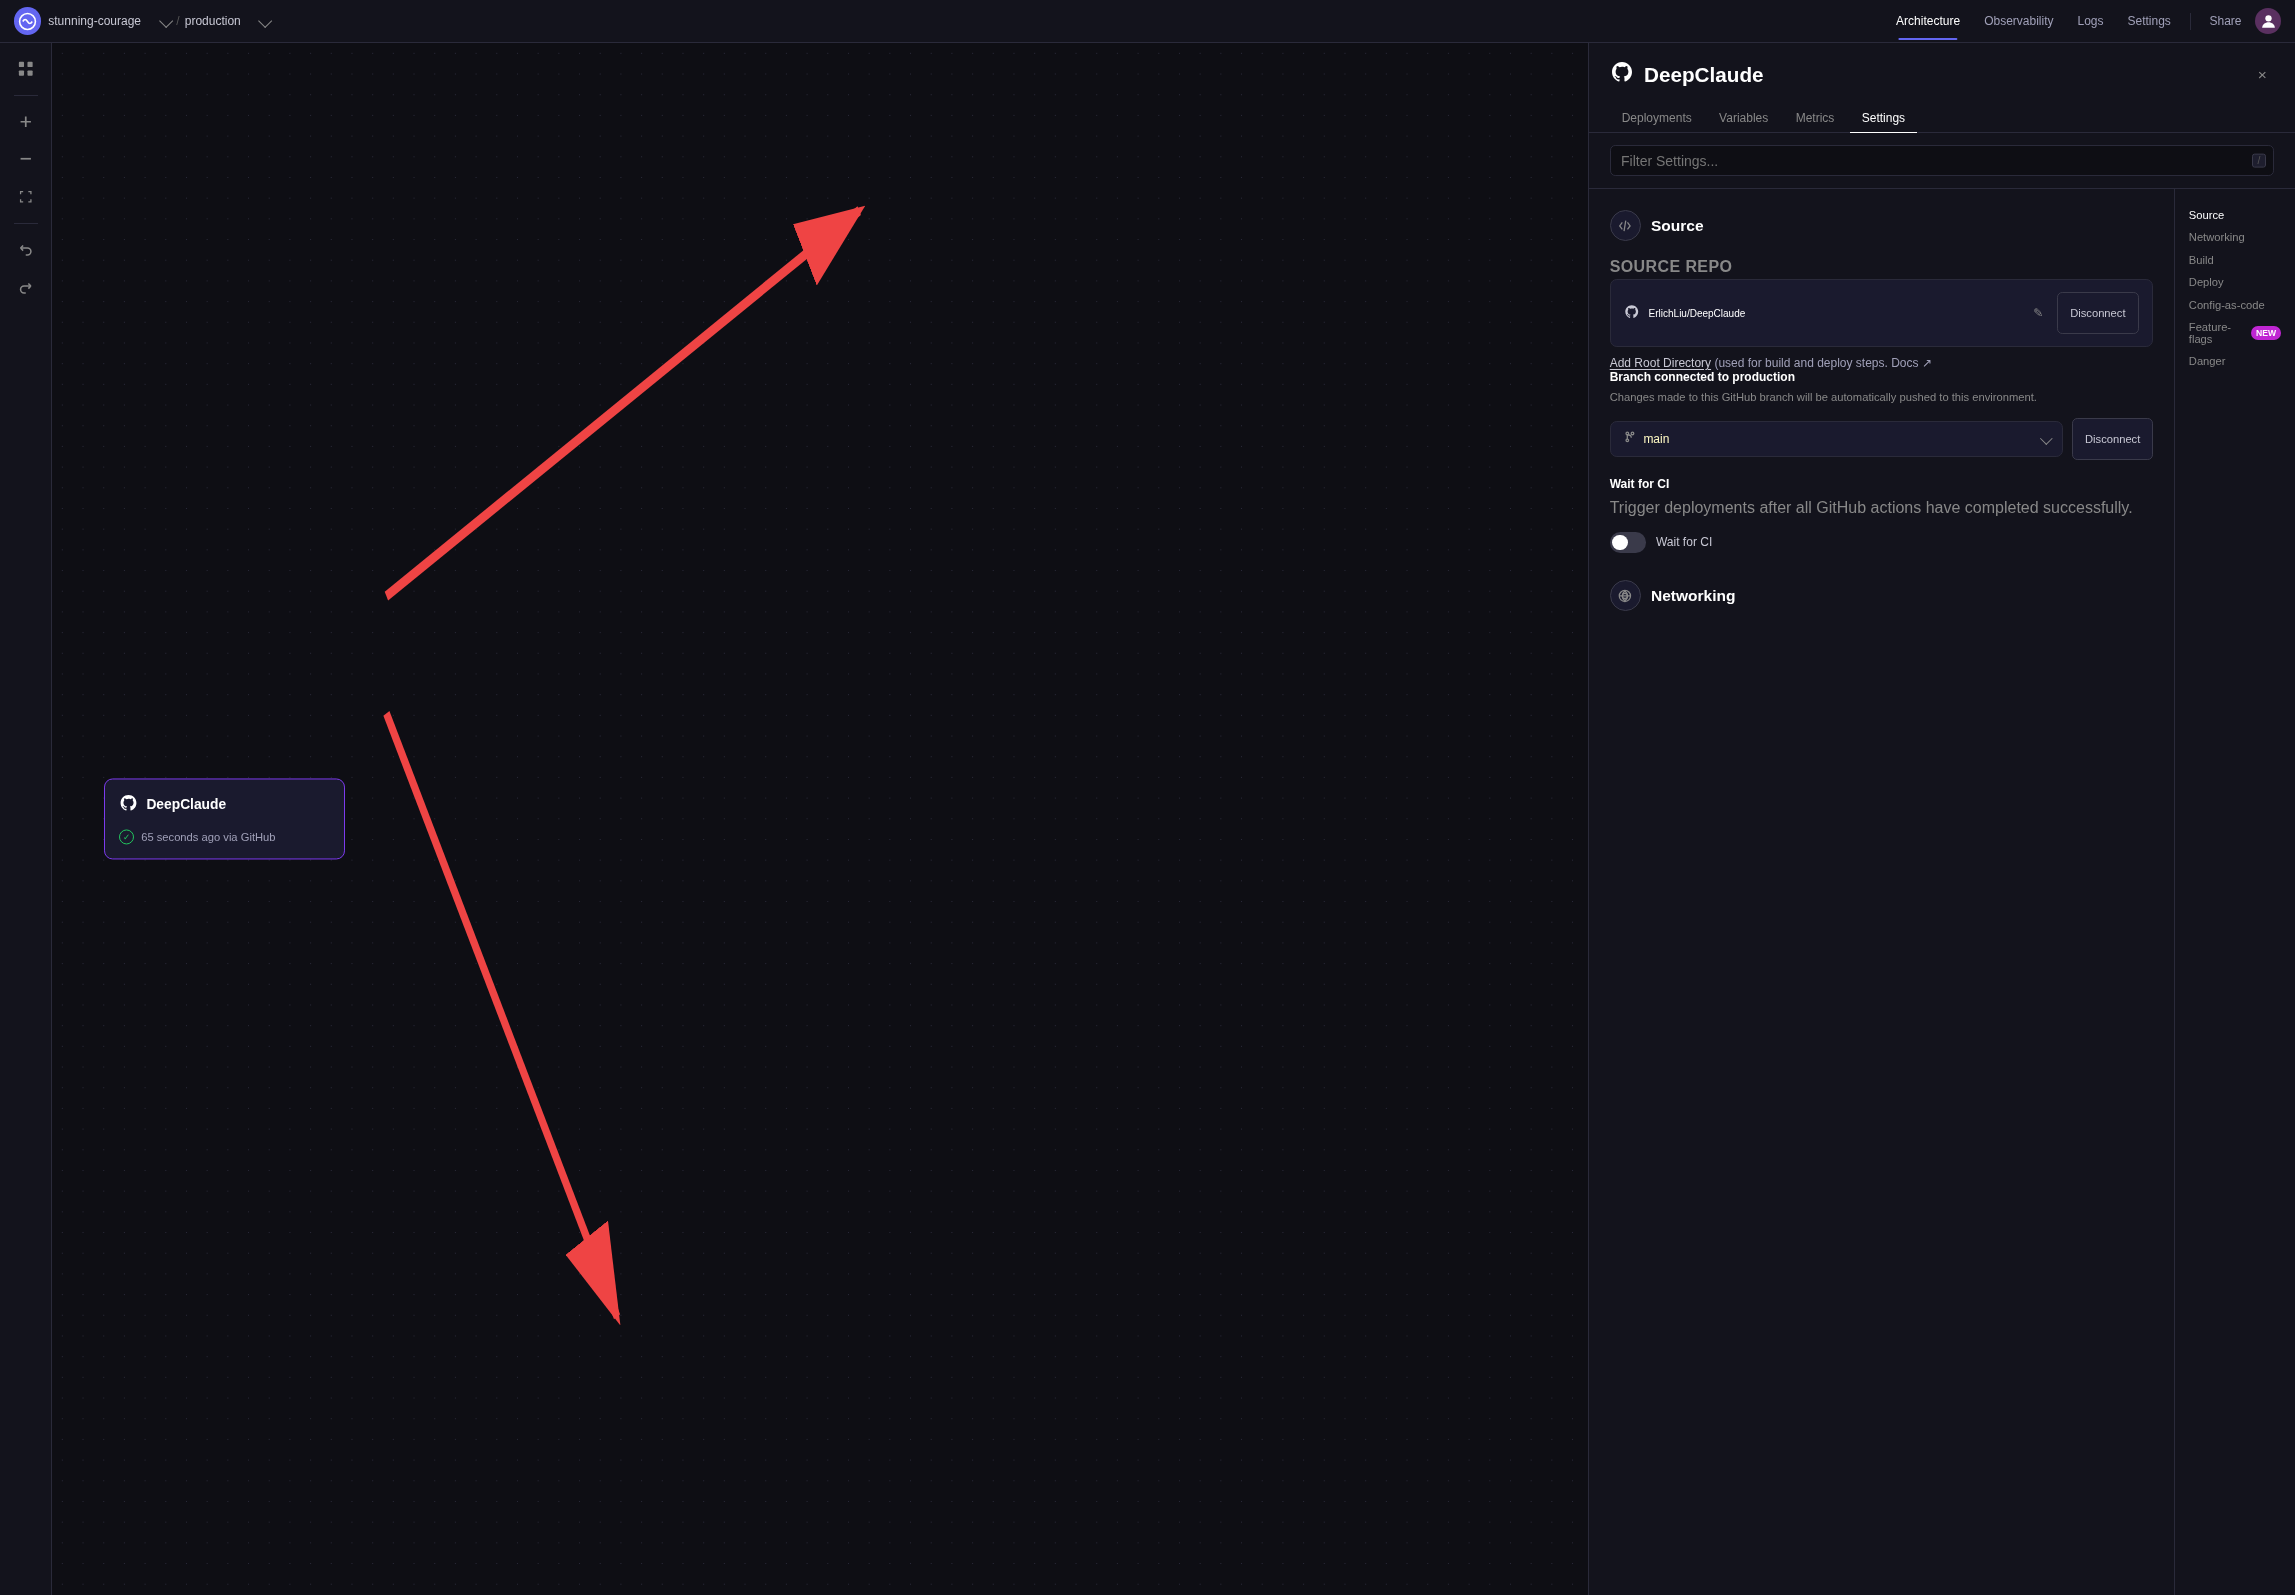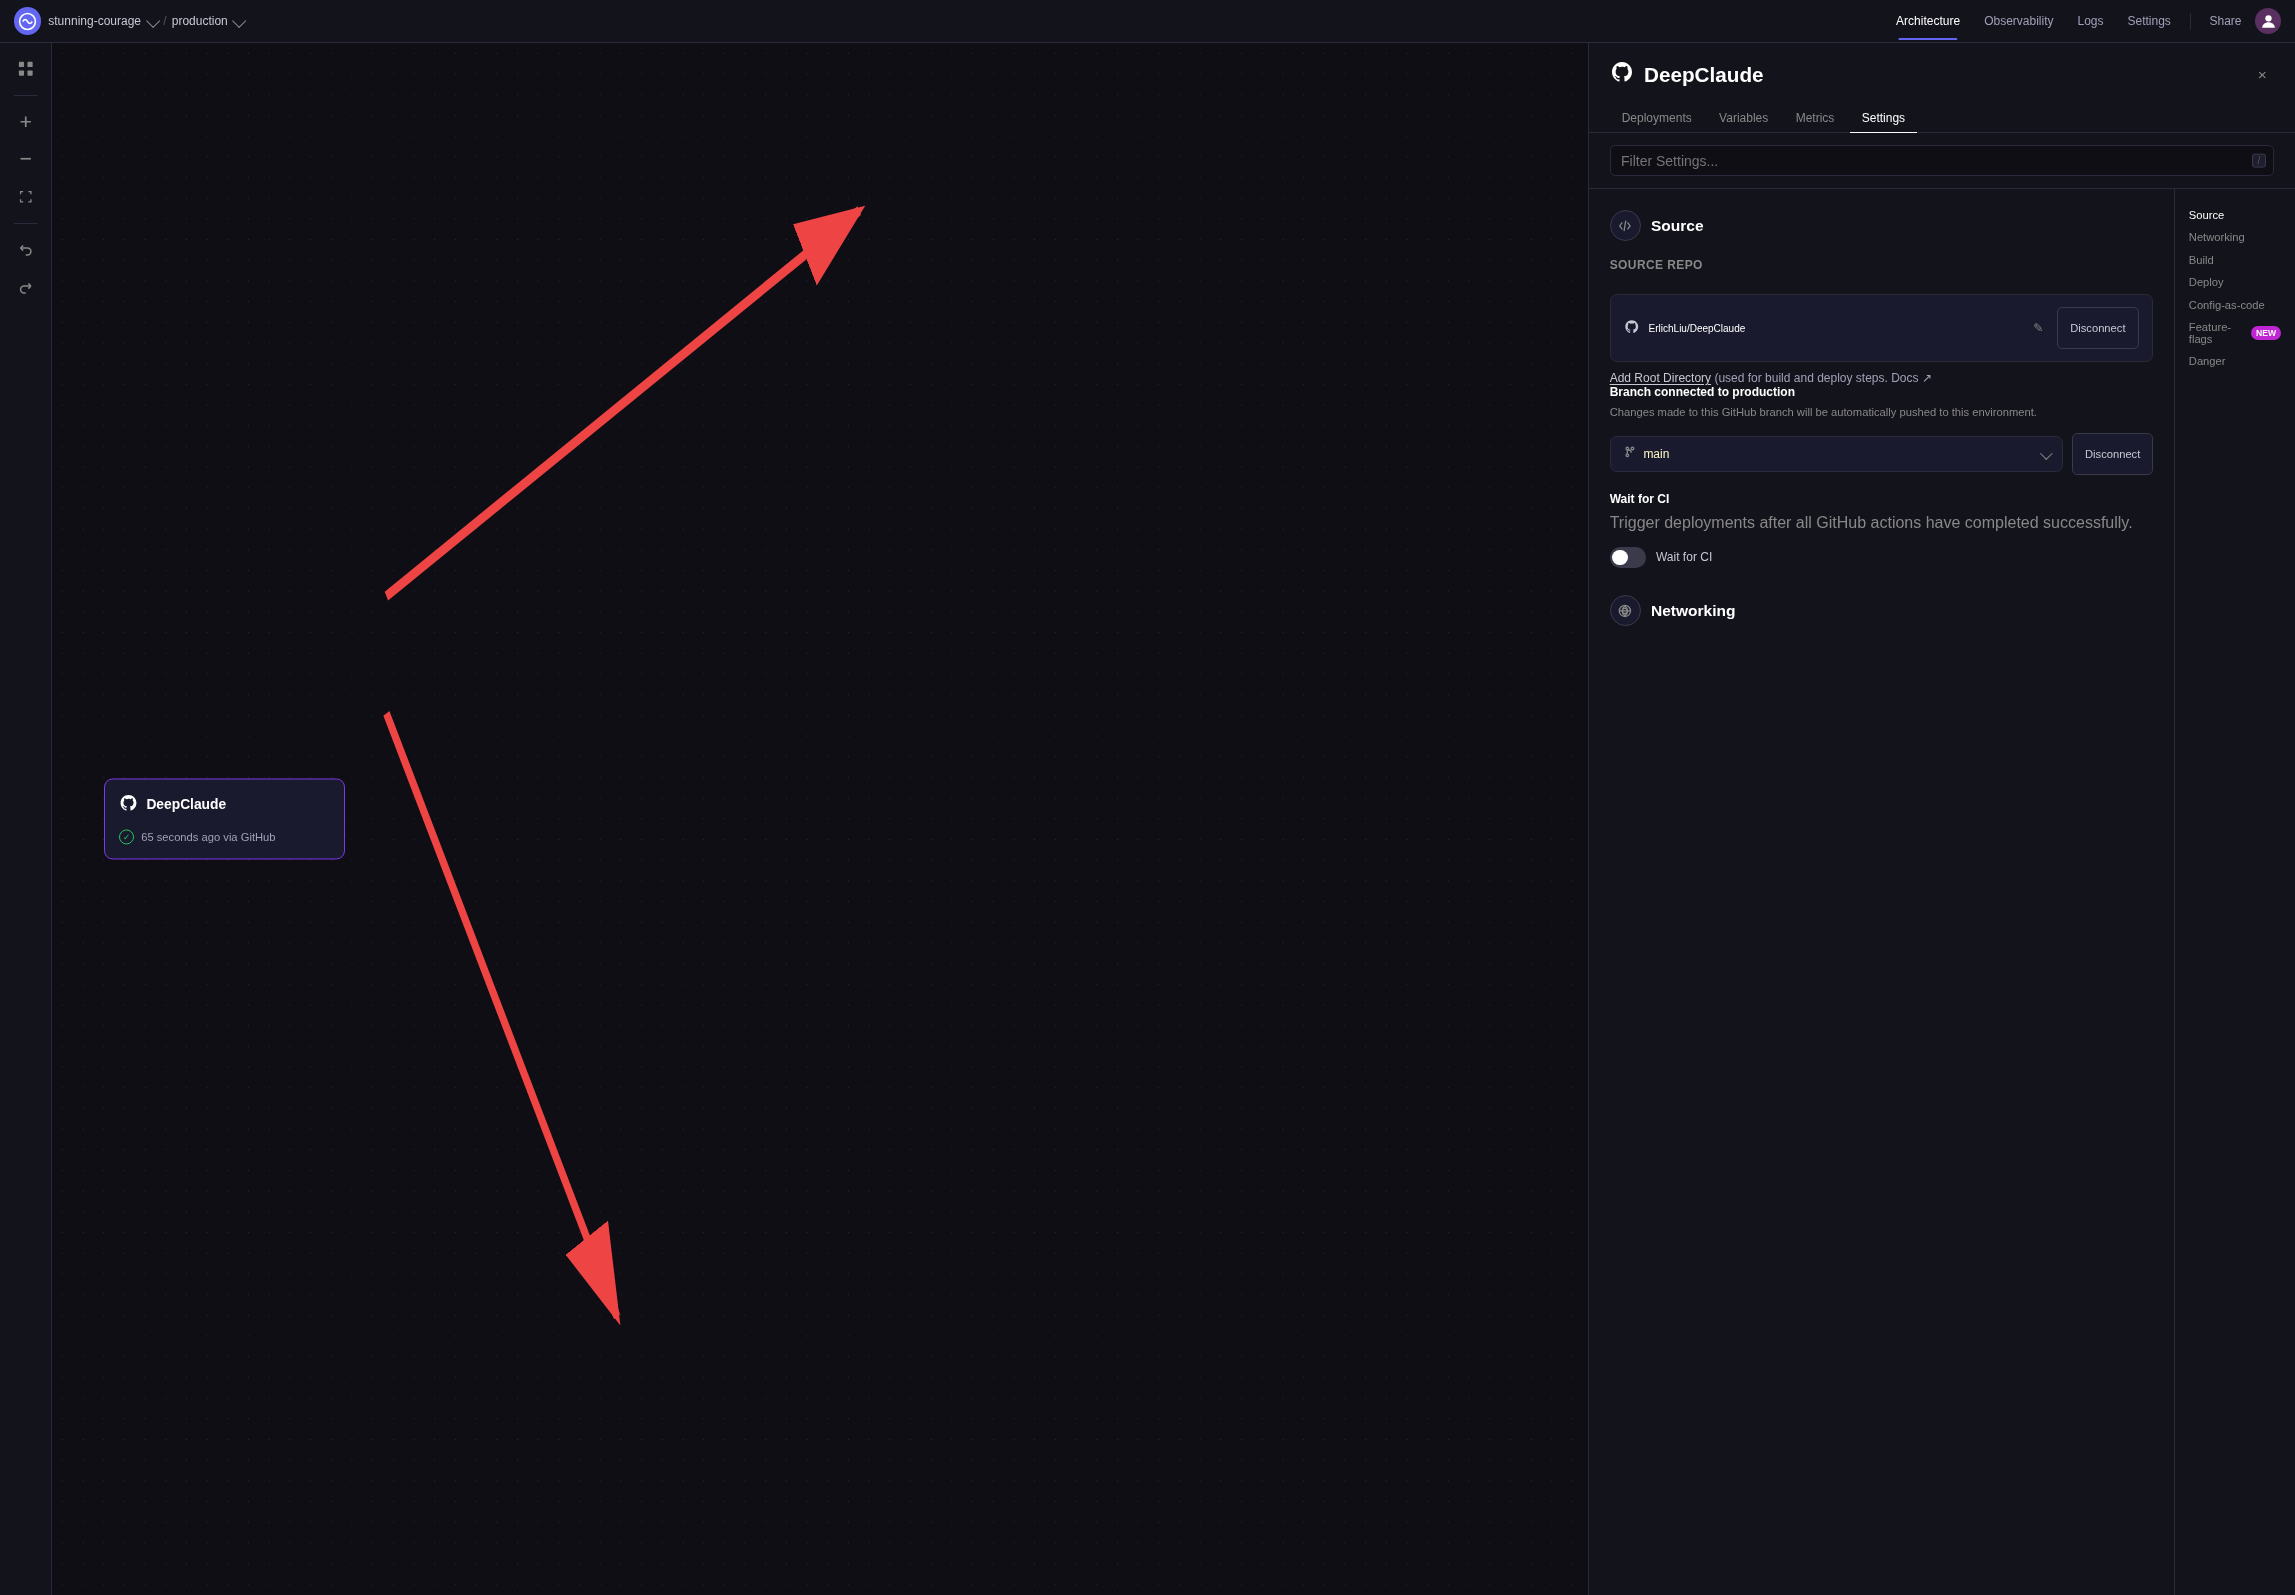--- a/index.html
+++ b/index.html
@@ -30,21 +30,21 @@
       color: white; font-size: 13.8px; font-weight: bold;
       flex-shrink: 0;
     }
     .topnav-breadcrumb {
       display: flex; align-items: center; gap: 5.2px;
       color: #a0a0b8;
       font-size: 12px;
     }
     .topnav-breadcrumb .sep { color: #555; }
     .topnav-breadcrumb .crumb {
-      display: flex; align-items: center; gap: 5px;
+      display: flex; align-items: center; gap: 18px;
       cursor: pointer; color: #c8c8d4;
     }
     .chevron-down {
       width: 10.3px; height: 10.3px;
       border-right: 1.7px solid #888;
       border-bottom: 1.7px solid #888;
       transform: rotate(45deg);
       display: inline-block;
       margin-left: 1.7px;
     }
@@ -281,21 +281,21 @@
       display: flex; align-items: center; justify-content: center;
       color: #888; font-size: 12px;
       background: #1a1a2e;
     }
     .section-title {
       font-size: 15.5px; font-weight: 600; color: white;
     }
 
     
     .source-label {
-      font-size: 12px; color: #888; margin-bottom: 22px; font-weight: 600;
+      font-size: 16px; color: #888; margin-bottom: 3px; font-weight: 600;
       text-transform: uppercase; letter-spacing: 0.4px;
     }
     .repo-box {
       background: #1a1a2e;
       border: 0.9px solid #2a2a3a;
       border-radius: 6.9px;
       padding: 12px 13.8px;
       display: flex;
       align-items: center;
       gap: 8.6px;

